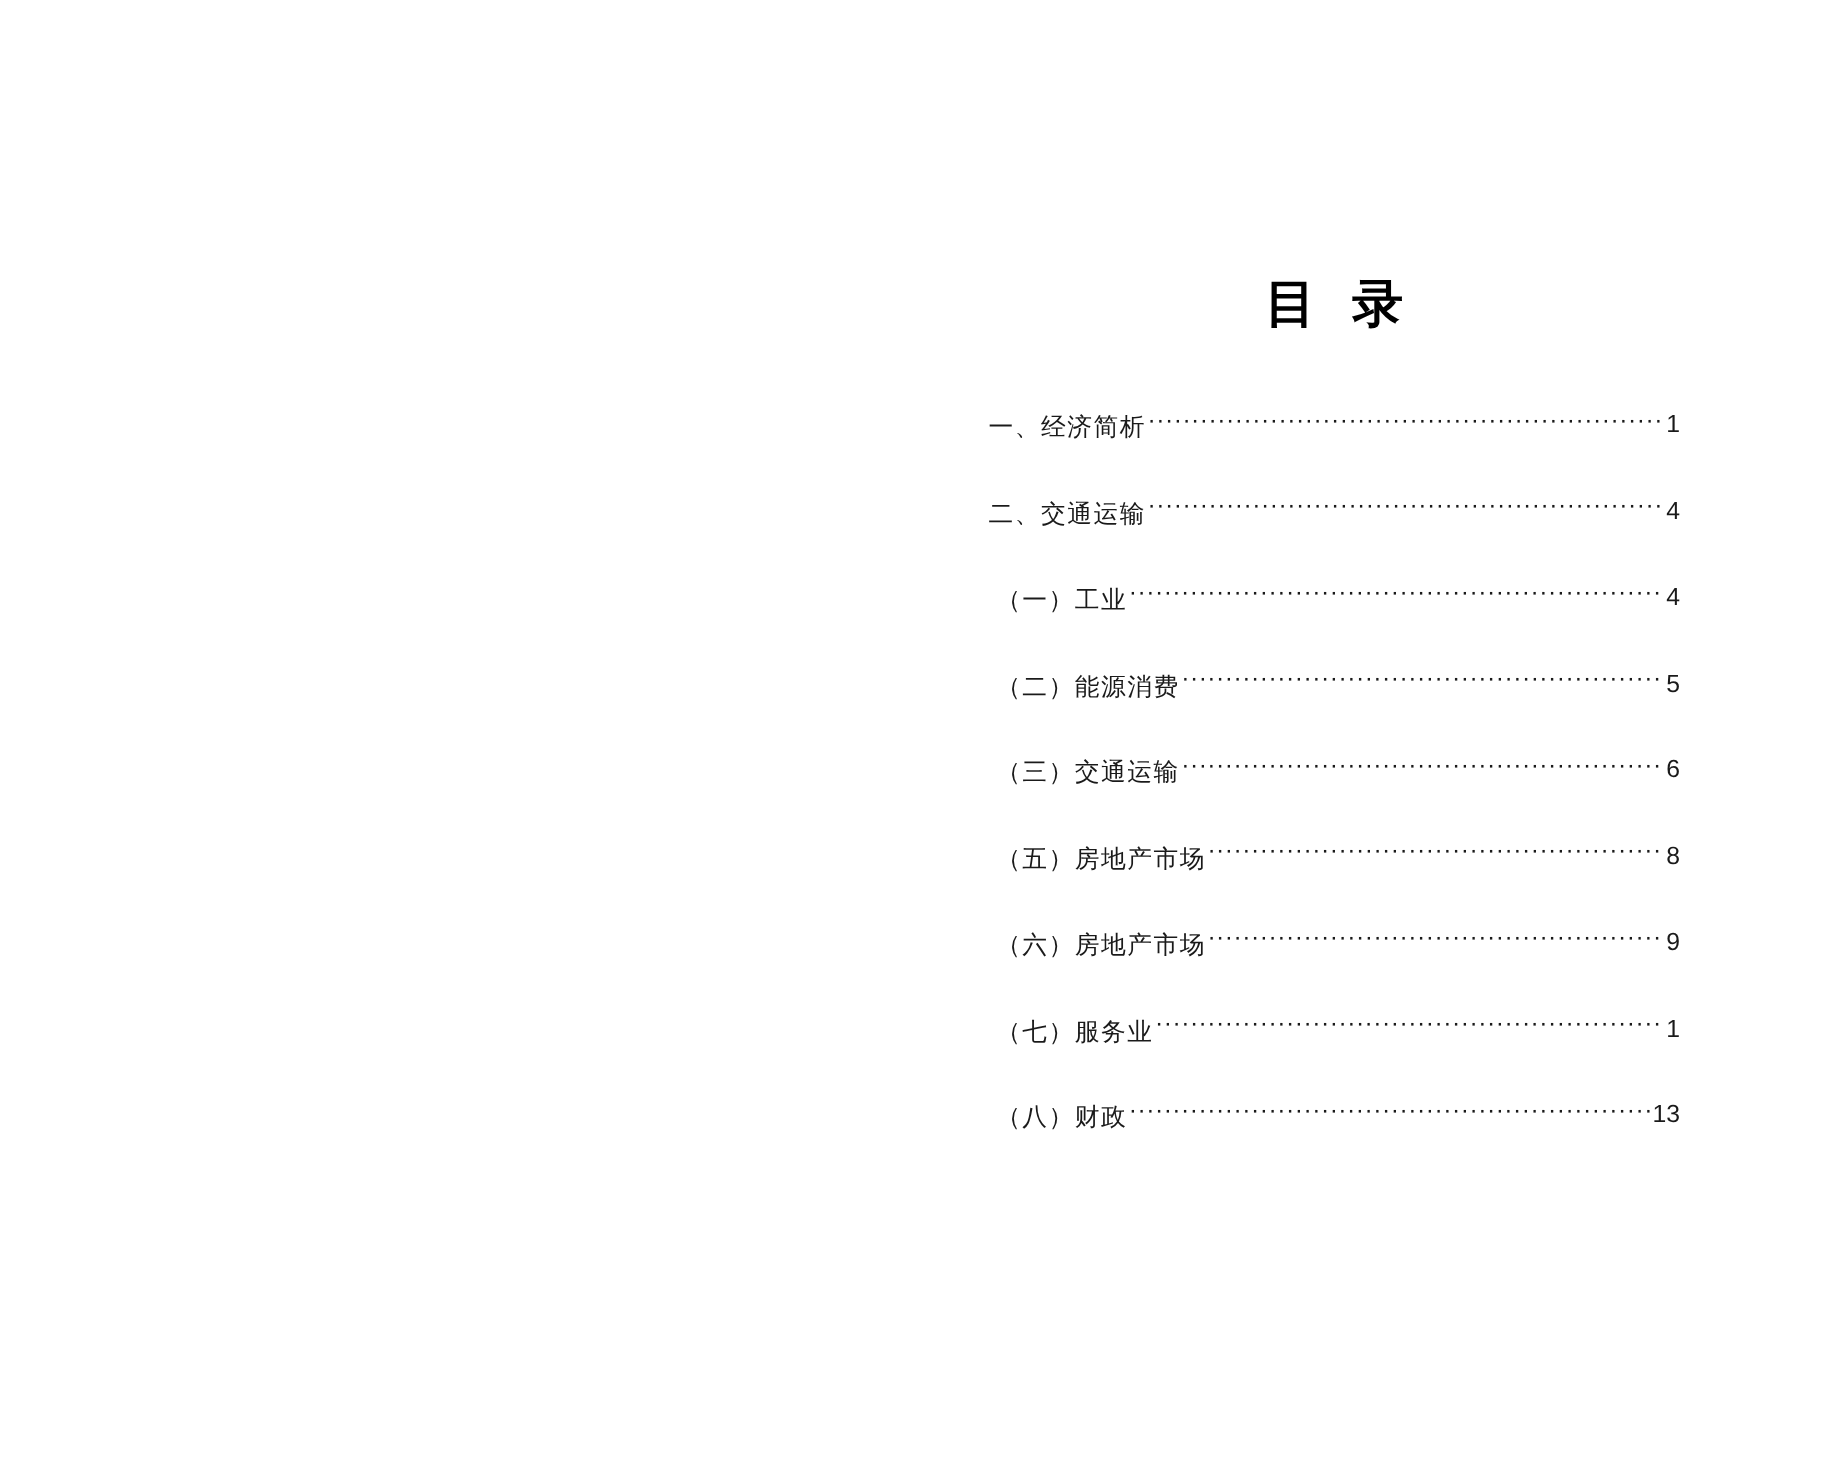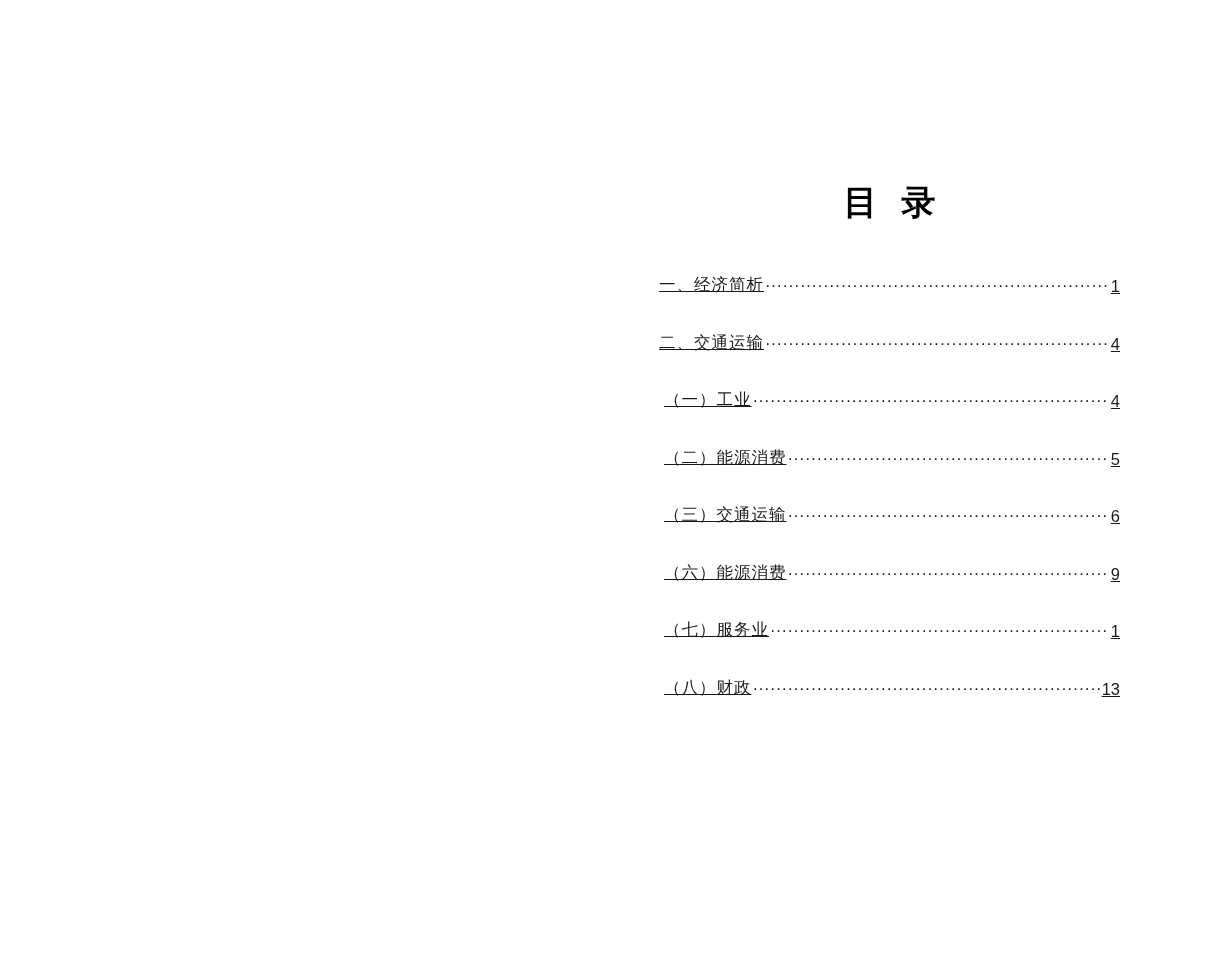--- a/index.html
+++ b/index.html
@@ -35,27 +35,26 @@
     text-align: center;
     color: #000000;
     margin: 0 0 48px 0;
     padding-left: 10px;
   }
   .toc-entries {
     display: block;
   }
   .toc-entry {
     display: flex;
-    align-items: flex-end;
+    align-items: flex-start;
     font-size: 16.5px;
     letter-spacing: 0.06em;
     color: #1a1a1a;
     margin-bottom: 35.5px;
     white-space: nowrap;
-    text-decoration: underline;
   }
   .toc-entry.level-1 {
     padding-left: 4px;
   }
   .toc-entry.level-2 {
     padding-left: 9px;
   }
   .toc-label {
     flex: 0 0 auto;
   }
@@ -112,21 +111,26 @@
           <span class="toc-label">（二）能源消费</span>
           <span class="toc-dots"></span>
           <span class="toc-page">5</span>
         </div>
         <div class="toc-entry level-2">
           <span class="toc-label">（三）交通运输</span>
           <span class="toc-dots"></span>
           <span class="toc-page">6</span>
         </div>
         <div class="toc-entry level-2">
-          <span class="toc-label">（六）能源消费</span>
+          <span class="toc-label">（五）房地产市场</span>
+          <span class="toc-dots"></span>
+          <span class="toc-page">8</span>
+        </div>
+        <div class="toc-entry level-2">
+          <span class="toc-label">（六）房地产市场</span>
           <span class="toc-dots"></span>
           <span class="toc-page">9</span>
         </div>
         <div class="toc-entry level-2">
           <span class="toc-label">（七）服务业</span>
           <span class="toc-dots"></span>
           <span class="toc-page">1</span>
         </div>
         <div class="toc-entry level-2">
           <span class="toc-label">（八）财政</span>

